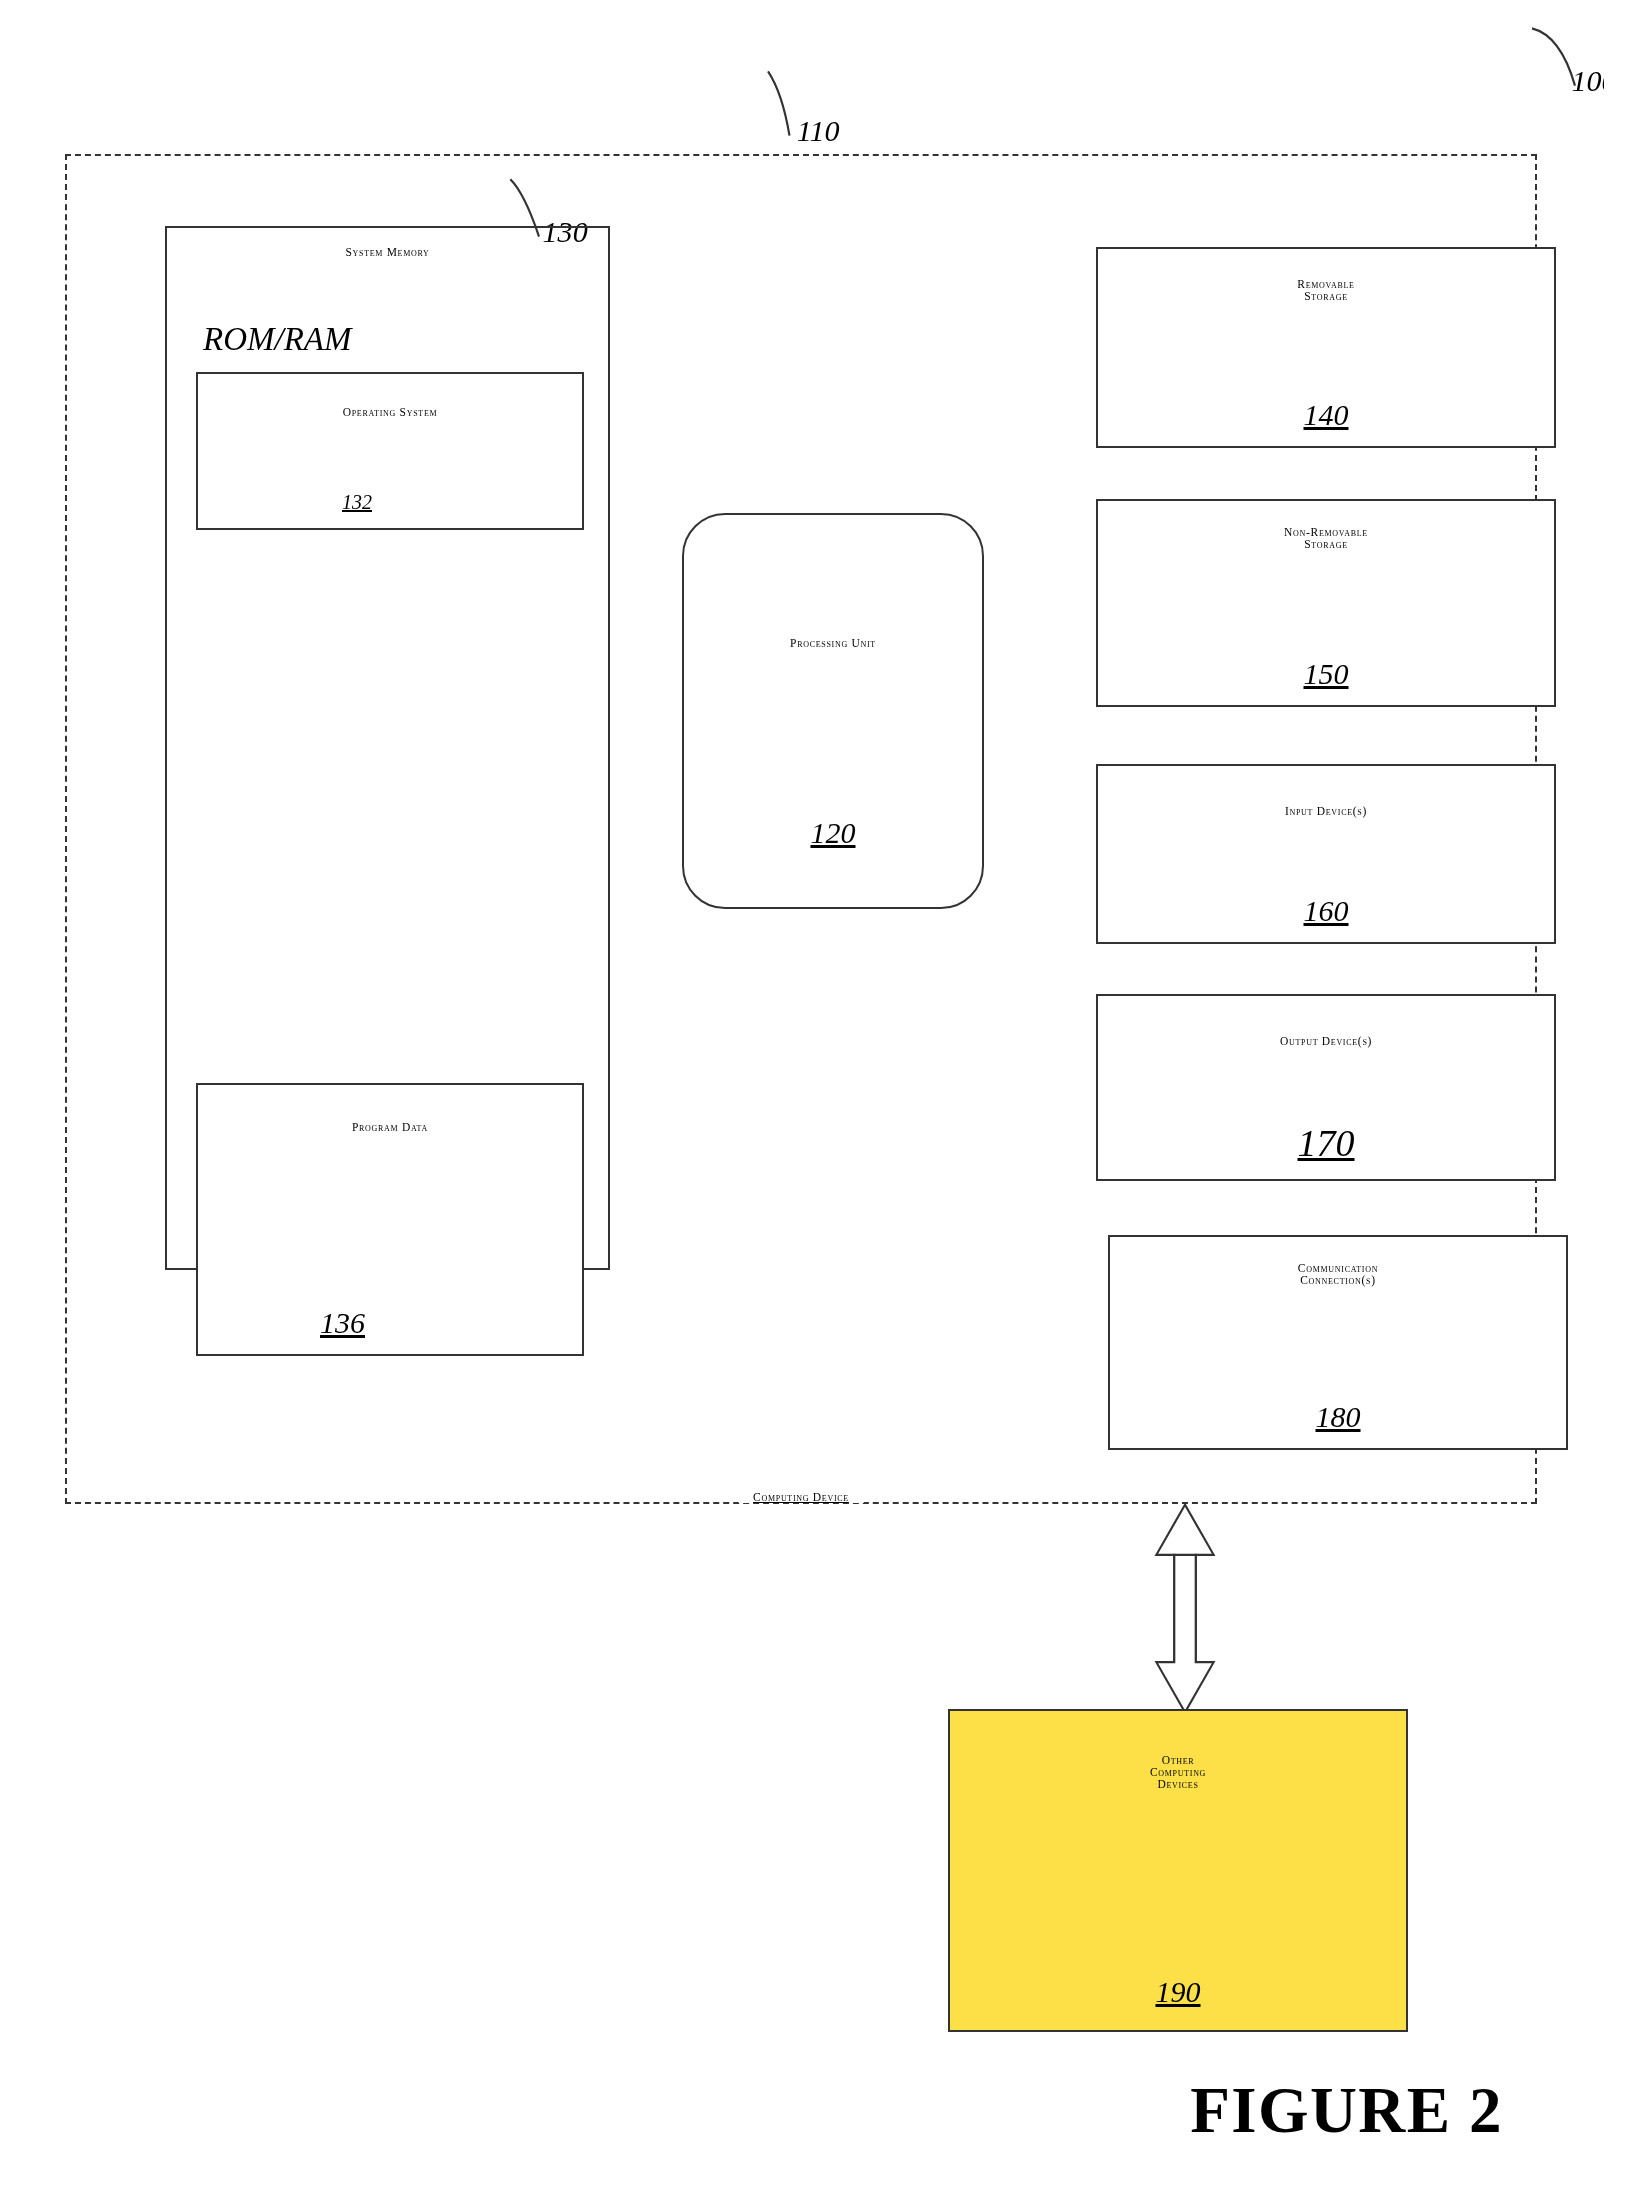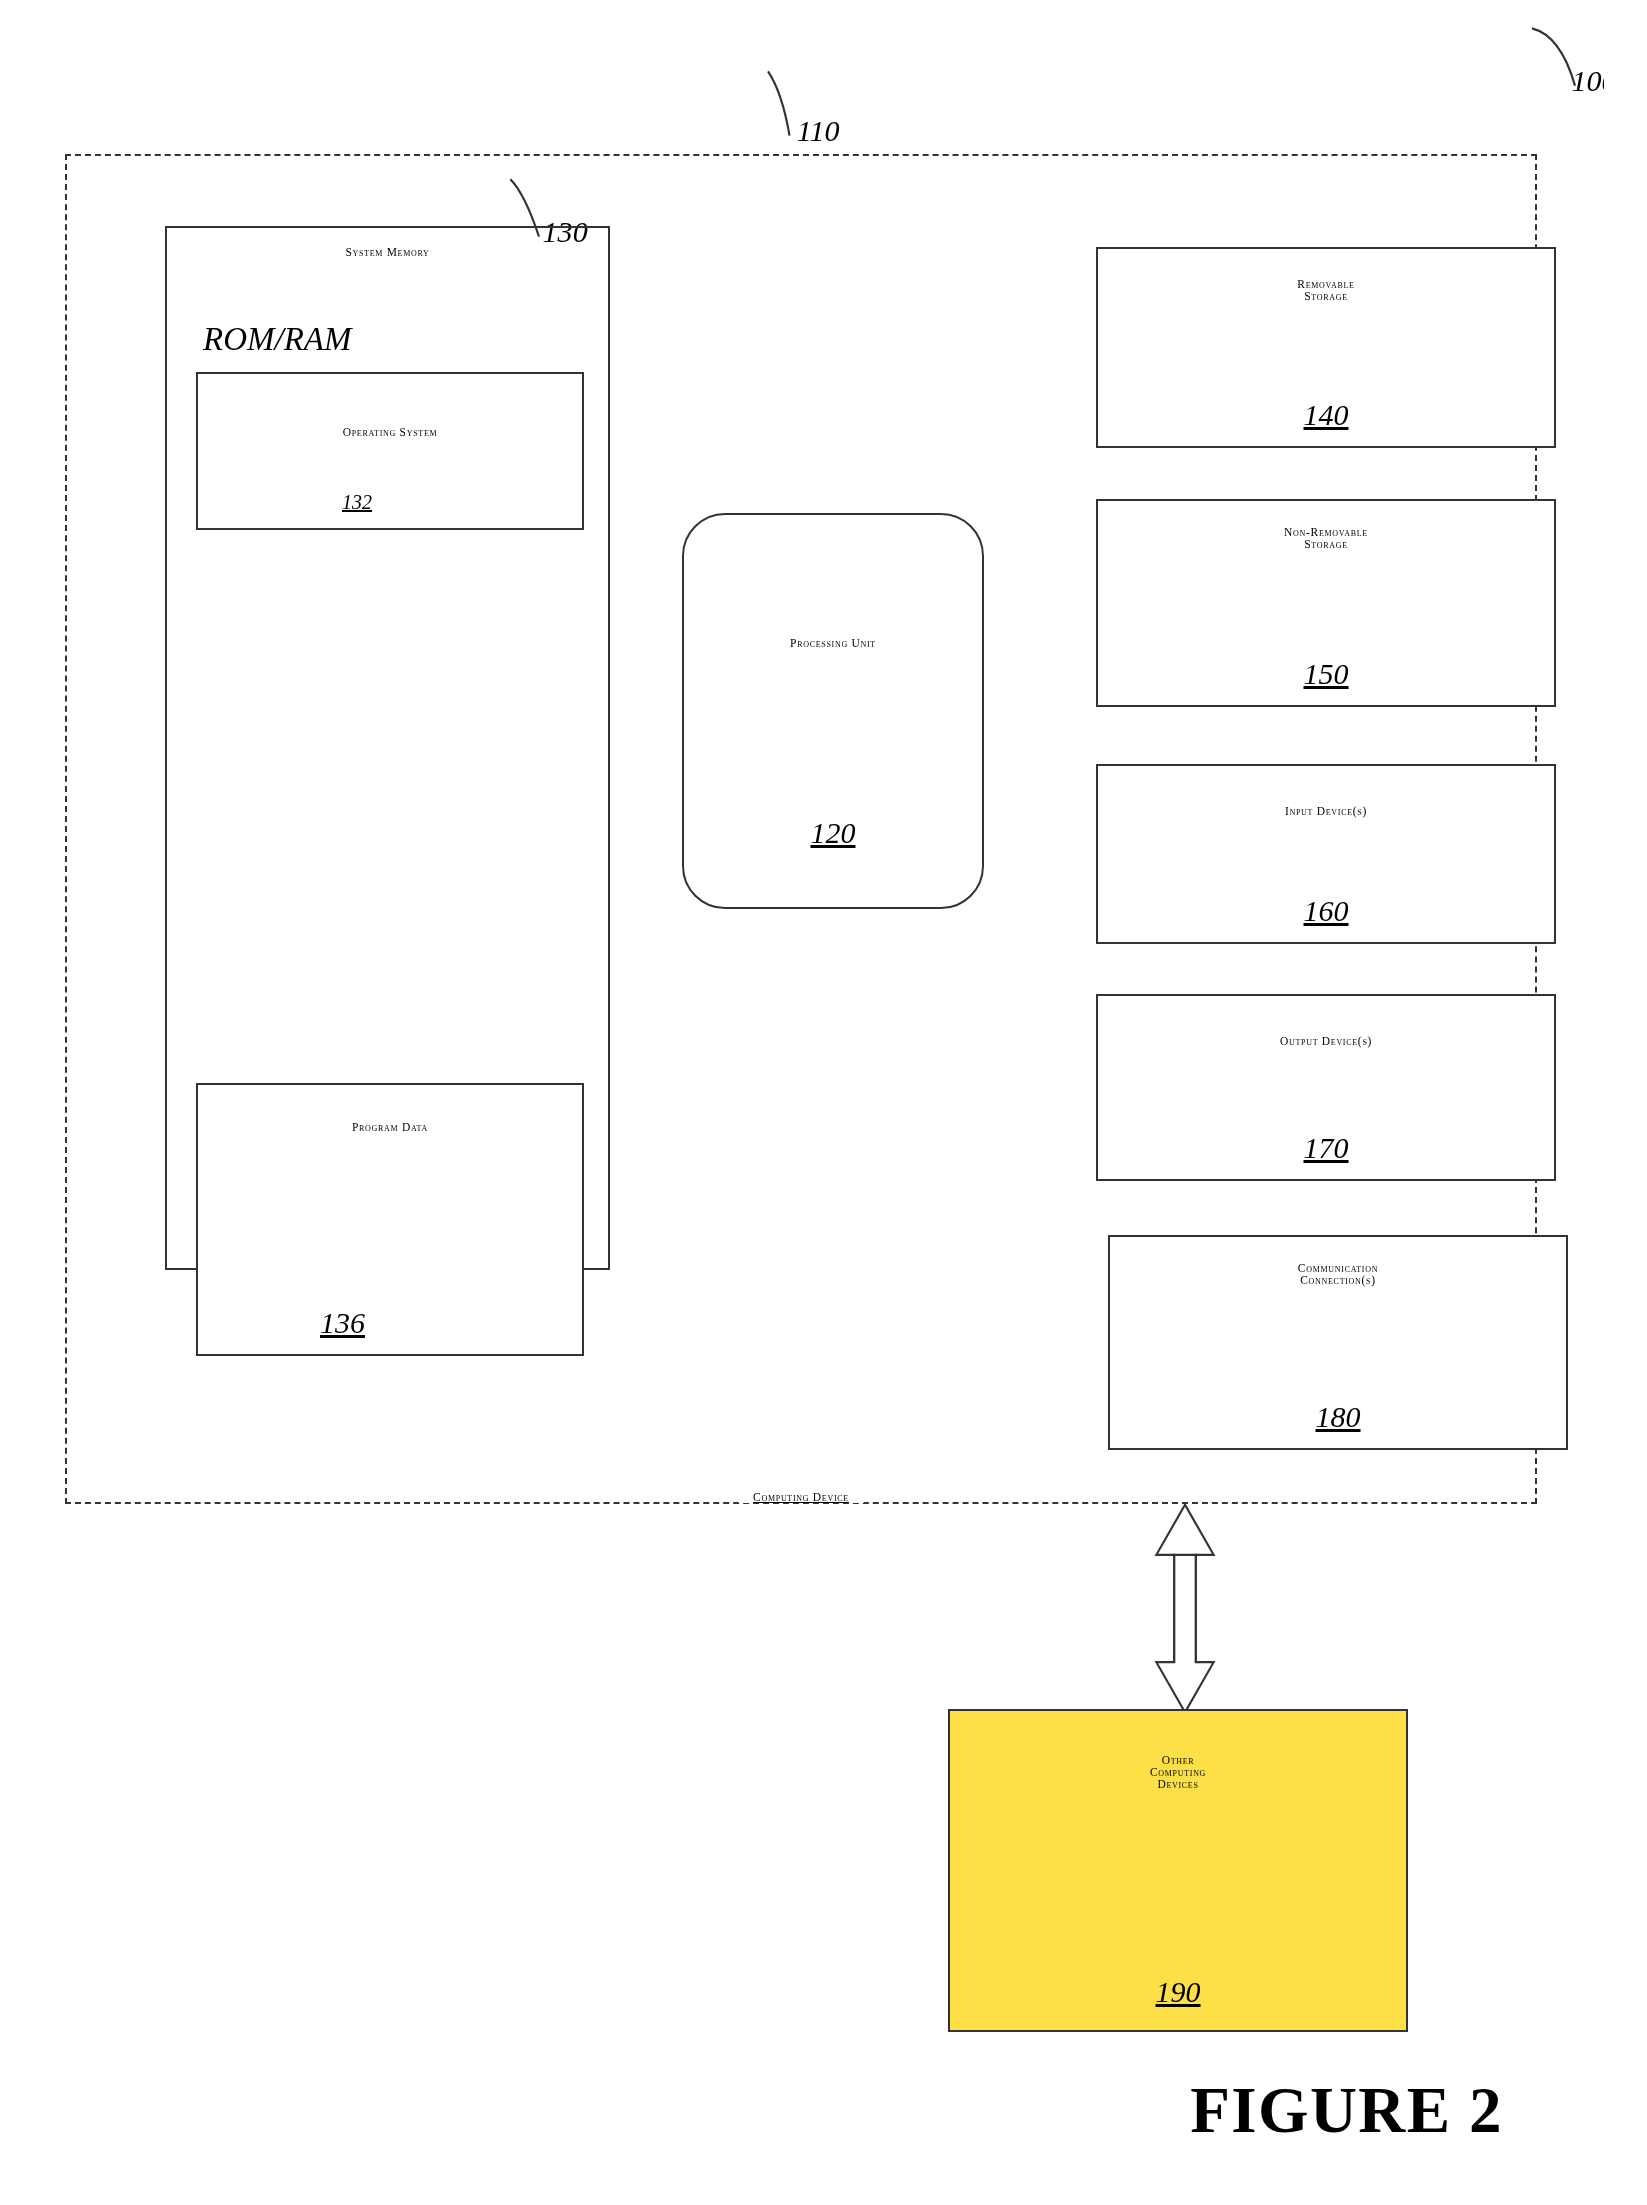--- a/index.html
+++ b/index.html
@@ -80,21 +80,21 @@
 
     .os-box {
       top: 144px;
       left: 29px;
       width: 388px;
       height: 158px;
     }
 
     .os-label {
       position: absolute;
-      top: 52px;
+      top: 32px;
       left: 50%;
       transform: translateX(-50%);
       font-size: 32px;
       text-align: center;
       white-space: nowrap;
       letter-spacing: 0.7px;
     }
 
     .os-ref {
       position: absolute;
@@ -292,21 +292,21 @@
       text-align: center;
       letter-spacing: 0.7px;
       white-space: nowrap;
     }
 
     .output-device-ref {
       position: absolute;
       bottom: 14.4px;
       left: 50%;
       transform: translateX(-50%);
-      font-size: 30px;
+      font-size: 38px;
       text-decoration: underline;
       font-style: italic;
     }
 
     .comm-connection-box {
       top: 1045px;
       height: 215px;
       margin-left: 12px;
     }
 

